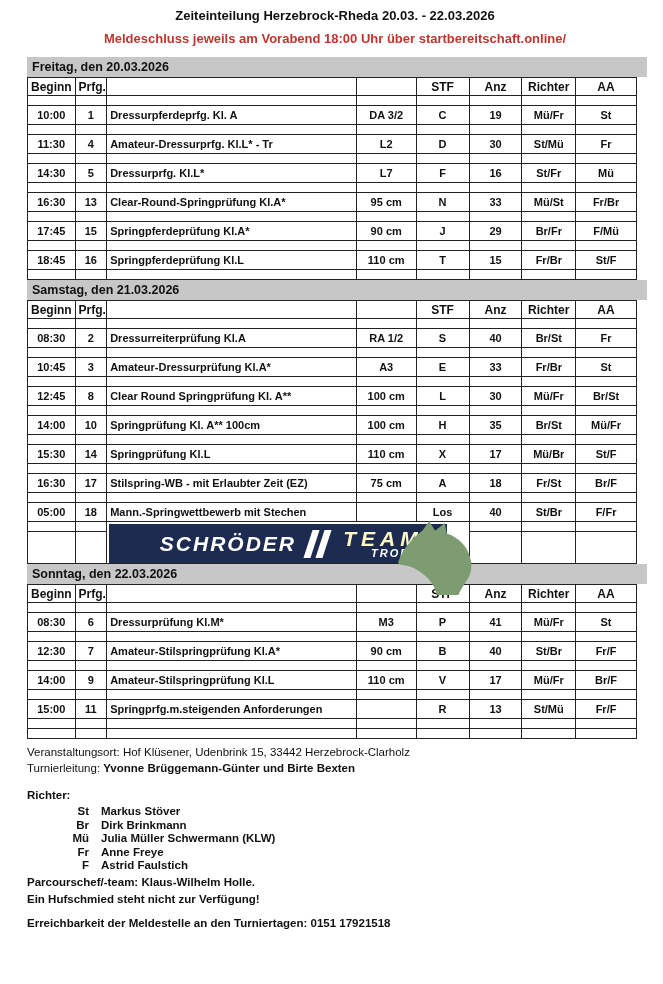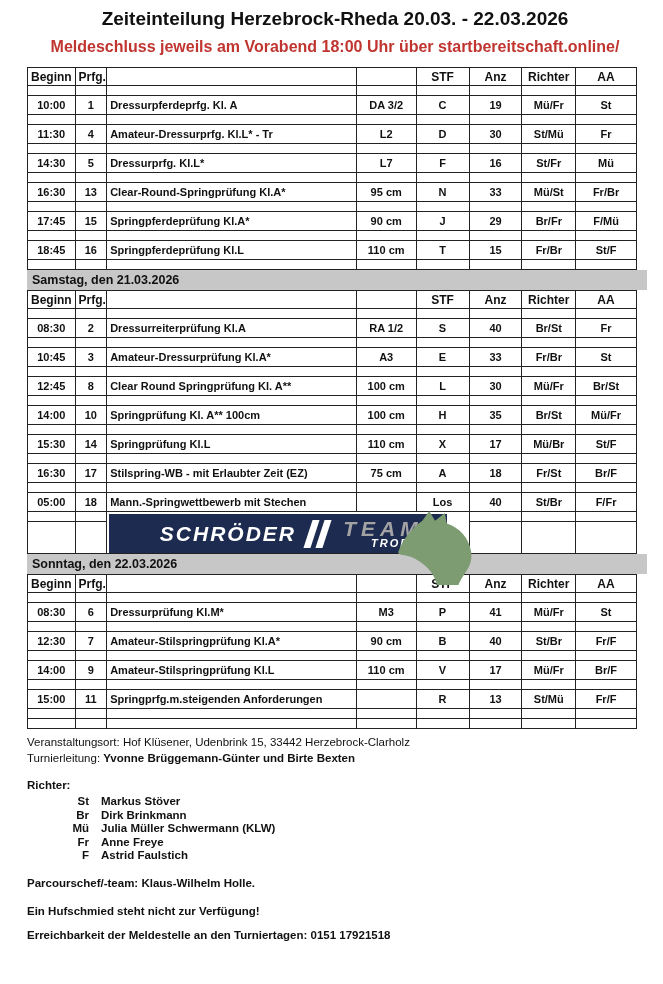--- a/index.html
+++ b/index.html
@@ -8,22 +8,22 @@
     --banner-navy:#1d2b50;
     --horse-green:#7d9c72;
   }
   *{box-sizing:border-box;}
   html,body{margin:0;padding:0;}
   body{
     width:663px;height:984px;overflow:hidden;background:#fff;color:#111;
     font-family:"Liberation Sans",sans-serif;
   }
   .page{padding:8px 20px 0 27px;}
-  .title{margin:0;text-align:center;font-size:19px;font-weight:bold;}
-  .subtitle{margin:8px 0 0;text-align:center;font-size:16px;font-weight:bold;color:var(--subtitle-red);}
+  .title{margin:0;text-align:center;font-size:13px;font-weight:bold;}
+  .subtitle{margin:8px 0 0;text-align:center;font-size:13px;font-weight:bold;color:var(--subtitle-red);}
   #days{margin-top:11px;}
   .day-band{
     width:620px;height:20px;line-height:20px;background:var(--band-gray);
     font-size:12.5px;font-weight:bold;padding-left:5px;
   }
   table.sched{border-collapse:collapse;width:610px;table-layout:fixed;}
   .sched td{
     border:1px solid #222;padding:0 3px;font-size:11px;font-weight:bold;
     text-align:center;overflow:hidden;white-space:nowrap;
   }
@@ -36,43 +36,44 @@
   .sched td.banner-cell{position:relative;padding:0;overflow:visible;}
   .logo-wrap{
     position:absolute;left:2px;top:2px;right:22px;bottom:0;z-index:2;
     background:var(--banner-navy);
     display:flex;align-items:center;justify-content:center;padding-left:33px;
   }
   .logo-brand{color:#fff;font-style:italic;font-weight:bold;font-size:21px;letter-spacing:2px;}
   .logo-slashes{display:flex;gap:5px;margin:0 10px 0 12px;transform:skewX(-18deg);}
   .logo-slashes i{display:block;width:7px;height:28px;background:#fff;}
   .logo-team-group{display:flex;flex-direction:column;}
-  .logo-team{color:#a3a3a3;font-style:italic;font-weight:bold;font-size:21px;letter-spacing:5px;line-height:19px;}
+  .logo-team{color:#fef9c3;font-style:italic;font-weight:bold;font-size:21px;letter-spacing:5px;line-height:19px;}
   .logo-trophy{color:#fff;font-style:italic;font-weight:bold;font-size:11px;letter-spacing:2px;align-self:flex-end;line-height:11px;margin-left:34px;}
   .horse{position:absolute;right:-12px;top:-3px;width:88px;height:76px;z-index:3;}
   .footer{margin-top:7px;font-size:11.5px;width:610px;}
   .f-line{margin:4px 0;}
   .reg{font-weight:normal;}
   .b{font-weight:bold;}
   .label-richter{margin-top:15px;}
   #judges{margin-top:3px;}
   .judge-line{display:flex;margin:1.5px 0;font-weight:bold;}
   .judge-code{width:74px;text-align:right;padding-right:12px;flex:none;}
-  .gap{margin-top:16px;}
+  .gap{margin-top:5px;}
   .gap2{margin-top:12px;}
 </style>
 </head>
 <body>
 
 <div class="page">
   <h1 class="title">Zeiteinteilung Herzebrock-Rheda 20.03. - 22.03.2026</h1>
   <p class="subtitle">Meldeschluss jeweils am Vorabend 18:00 Uhr über startbereitschaft.online/</p>
 
   <div id="days">
       <section>
+        <div class="day-band">Freitag, den 20.03.2026</div>
         <table class="sched">
           <colgroup>
             <col style="width: 7.8%;">
             <col style="width: 5.2%;">
             <col style="width: 41%;">
             <col style="width: 9.8%;">
             <col style="width: 8.7%;">
             <col style="width: 8.7%;">
             <col style="width: 8.8%;">
             <col style="width: 10%;">

